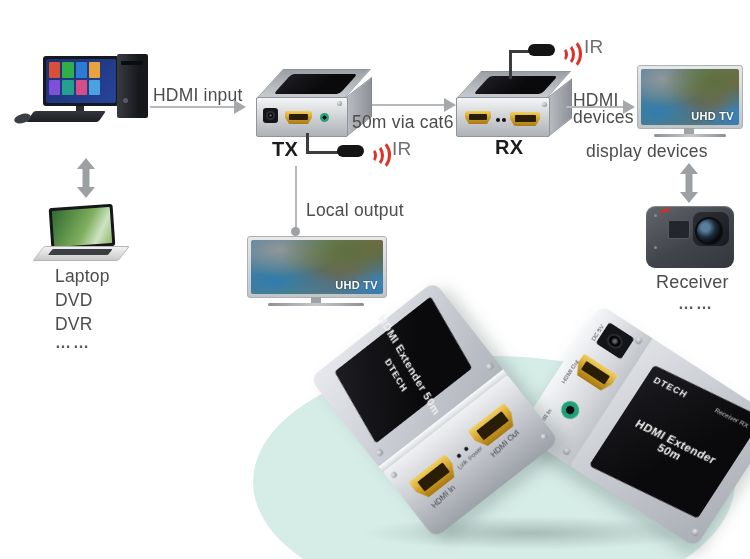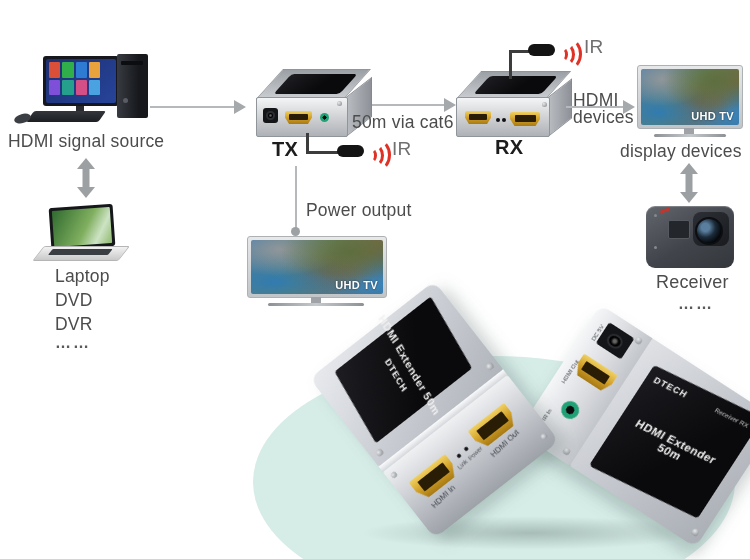--- a/index.html
+++ b/index.html
@@ -135,33 +135,33 @@
           <i></i>
           <i></i>
       </div>
     </div>
   </div>
   <div class="mneck"></div>
   <div class="mbase"></div>
   <div class="tower"></div>
   <div class="keyboard"></div>
   <div class="mouse"></div>
-  <div class="lbl" style="left:8px;top:131px;">HDMI signal source</div>
 
   <div class="varrow" style="left:77px;top:158px;">
       <i></i>
     </div>
 
   <div class="lap-screen"></div>
   <div class="lap-base"></div>
   <div class="lbl" style="left:55px;top:266px;">Laptop</div>
   <div class="lbl" style="left:55px;top:290px;">DVD</div>
   <div class="lbl" style="left:55px;top:314px;">DVR</div>
   <div class="lbl dots" style="left:55px;top:334px;">……</div>
 
+  <div class="lbl" style="left:153px;top:85px;">HDMI input</div>
   <div class="hl" style="left:150px;top:106px;width:84px;"></div>
   <div class="ahead" style="left:234px;top:100px;"></div>
 
   <div class="dev-top" style="left:256px;top:69px;width:86px;height:28px;">
     <div class="sticker" style="left:12px;top:4px;right:8px;bottom:4px;"></div>
   </div>
   <div class="dev-side" style="left:346px;top:97px;width:24px;height:38px;"></div>
   <div class="dev-front" style="left:256px;top:97px;width:90px;height:38px;">
     <div class="dcjack" style="left:6px;top:10px;width:15px;height:15px;"></div>
     <div class="gold" style="left:28px;top:13px;width:27px;height:13px;"></div>
@@ -212,40 +212,40 @@
   <div class="ahead" style="left:623px;top:100px;"></div>
   <div class="lbl" style="left:573px;top:107px;">devices</div>
 
   <div class="tv-frame" style="left:637px;top:65px;width:104px;height:62px;">
     <div class="tv-screen">
       <div class="tv-brand">UHD TV</div>
     </div>
   </div>
   <div class="tv-neck" style="left:684px;top:128px;width:10px;height:6px;"></div>
   <div class="tv-base" style="left:654px;top:134px;width:72px;"></div>
-  <div class="lbl" style="left:620px;top:141px;">display devices</div>
+  <div class="lbl" style="left:586px;top:141px;">display devices</div>
 
   <div class="varrow" style="left:680px;top:163px;">
       <i></i>
     </div>
 
   <div class="cam">
     <div class="cam-accent"></div>
     <div class="cam-lens"></div>
     <div class="cam-glass"></div>
     <div class="cam-screen"></div>
     <div class="cam-dot" style="left:8px;top:8px;"></div>
     <div class="cam-dot" style="left:8px;top:40px;"></div>
   </div>
   <div class="lbl" style="left:656px;top:272px;font-size:18px;">Receiver</div>
   <div class="lbl dots" style="left:678px;top:295px;">……</div>
 
   <div class="vl" style="left:295px;top:166px;height:62px;"></div>
   <div class="enddot" style="left:291px;top:227px;"></div>
-  <div class="lbl" style="left:306px;top:200px;">Power output</div>
+  <div class="lbl" style="left:306px;top:200px;">Local output</div>
 
   <div class="tv-frame" style="left:247px;top:236px;width:138px;height:60px;">
     <div class="tv-screen">
       <div class="tv-brand">UHD TV</div>
     </div>
   </div>
   <div class="tv-neck" style="left:311px;top:297px;width:10px;height:6px;"></div>
   <div class="tv-base" style="left:268px;top:303px;width:96px;"></div>
 
   <div class="unit unit-left">

